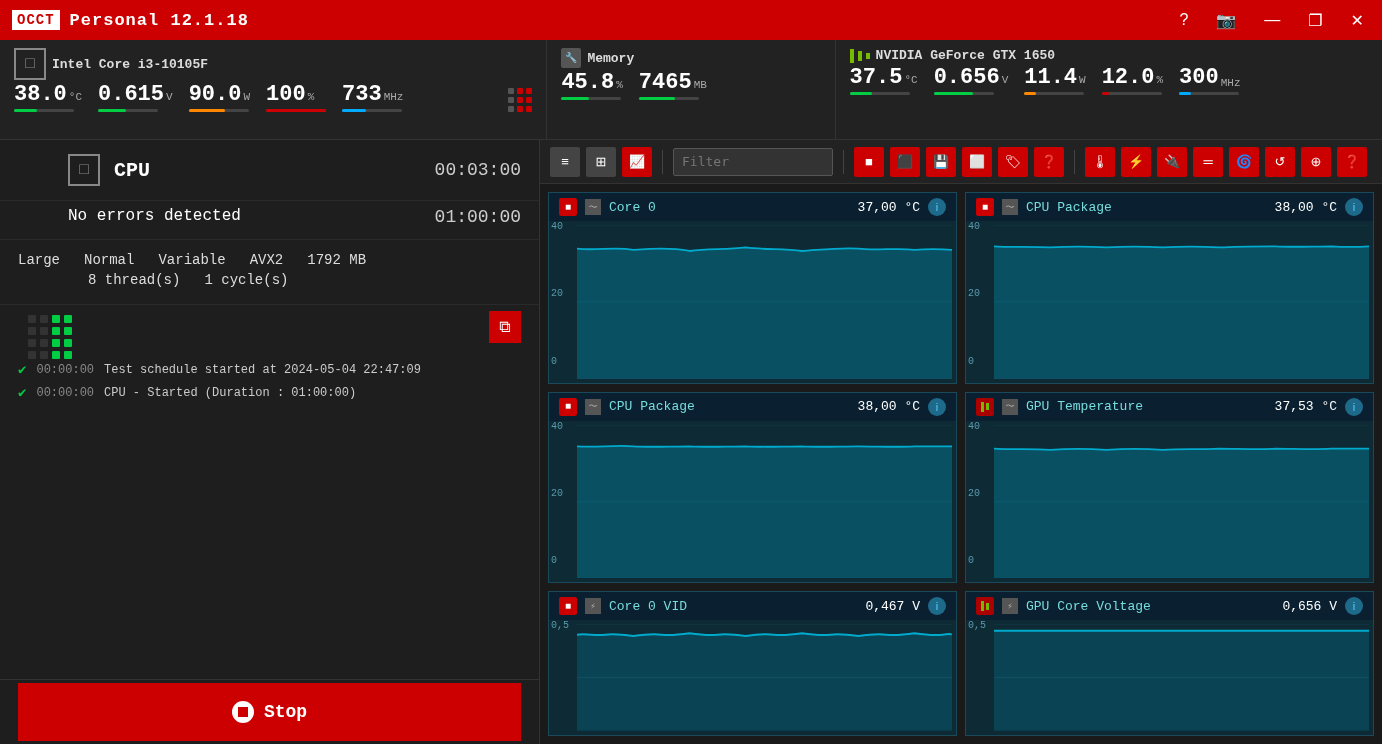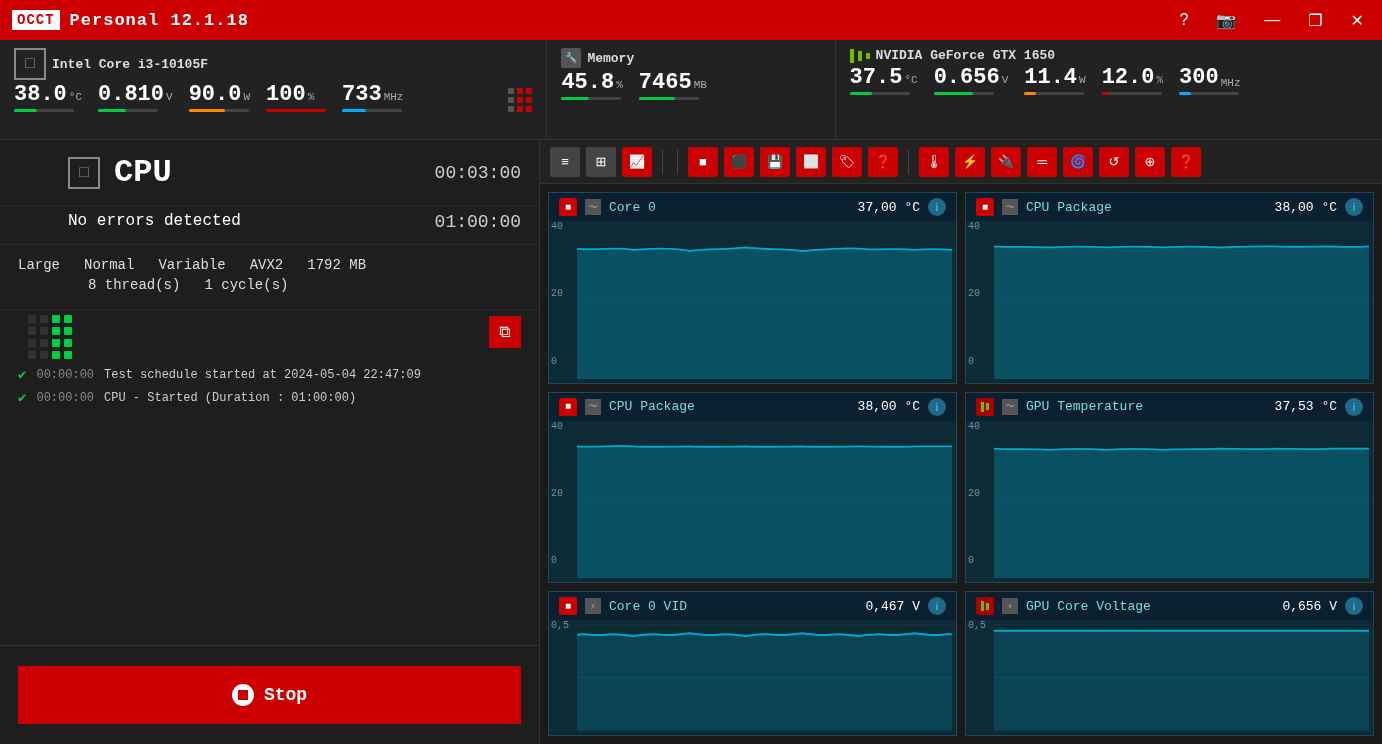--- a/index.html
+++ b/index.html
@@ -210,21 +210,21 @@
       color: #ccc;
     }
     .log-check {
       color: #00cc44;
       font-size: 14px;
     }
     .log-time { color: #888; }
     .log-msg { color: #ccc; }
 
     #stop-btn-container {
-      padding: 20px 18px;
+      padding: 3px 18px;
       background: #1e1e1e;
       border-top: 1px solid #333;
     }
     #stop-btn {
       width: 100%;
       background: #cc0000;
       border: none;
       color: #fff;
       font-size: 18px;
       font-weight: bold;
@@ -436,21 +436,21 @@
         <div style="display:flex;align-items:baseline">
           <span class="stat-value">38.0</span>
           <span class="stat-unit">°C</span>
         </div>
         <div class="stat-bar">
           <div class="stat-bar-fill bar-green" style="width:38%"></div>
         </div>
       </div>
       <div class="stat-item">
         <div style="display:flex;align-items:baseline">
-          <span class="stat-value">0.810</span>
+          <span class="stat-value">0.615</span>
           <span class="stat-unit">V</span>
         </div>
         <div class="stat-bar">
           <div class="stat-bar-fill bar-green" style="width:46%"></div>
         </div>
       </div>
       <div class="stat-item">
         <div style="display:flex;align-items:baseline">
           <span class="stat-value">90.0</span>
           <span class="stat-unit">W</span>
@@ -598,21 +598,21 @@
       <div style="width:8px;height:8px;background:#00cc44;border-radius:1px"></div>
       <div style="width:8px;height:8px;background:#333;border-radius:1px"></div>
       <div style="width:8px;height:8px;background:#333;border-radius:1px"></div>
       <div style="width:8px;height:8px;background:#00cc44;border-radius:1px"></div>
       <div style="width:8px;height:8px;background:#00cc44;border-radius:1px"></div>
     </div>
 
     <div id="cpu-header">
       <div style="width:36px"></div>
       <div class="cpu-icon">□</div>
-      <div id="cpu-name" style="font-size:32px;font-weight:bold;flex:1">CPU</div>
+      <div id="cpu-name" style="font-size:20px;font-weight:bold;flex:1">CPU</div>
       <div class="time-display">00:03:00</div>
     </div>
 
     <div id="cpu-status">
       <div id="no-errors">No errors detected</div>
       <div class="time-display2">01:00:00</div>
     </div>
 
     <div id="test-params">
       <div class="params-row">
@@ -655,20 +655,21 @@
     </div>
   </div>
 
   <div id="right-panel">
 
     <div id="chart-toolbar">
       <button class="toolbar-icon-btn">≡</button>
       <button class="toolbar-icon-btn">⊞</button>
       <button class="toolbar-icon-btn active">📈</button>
       <div class="toolbar-separator"></div>
+      <input type="text" id="filter-input" class="toolbar-icon-btn" style="width: 160px; background: rgb(51, 51, 51); border: 1px solid rgb(85, 85, 85); color: rgb(255, 255, 255); padding: 4px 8px; font-size: 13px; font-family: monospace; height: 28px;" placeholder="Filter">
       <div class="toolbar-separator"></div>
       <button class="toolbar-icon-btn active">■</button>
       <button class="toolbar-icon-btn active">⬛</button>
       <button class="toolbar-icon-btn active">💾</button>
       <button class="toolbar-icon-btn active">⬜</button>
       <button class="toolbar-icon-btn active">🏷</button>
       <button class="toolbar-icon-btn active">❓</button>
       <div class="toolbar-separator"></div>
       <button class="toolbar-icon-btn active">🌡</button>
       <button class="toolbar-icon-btn active">⚡</button>

